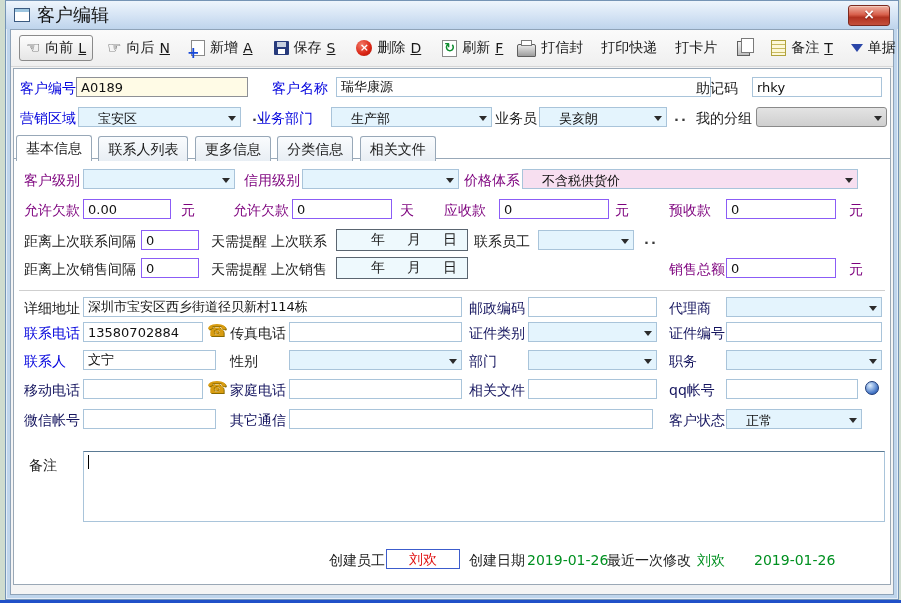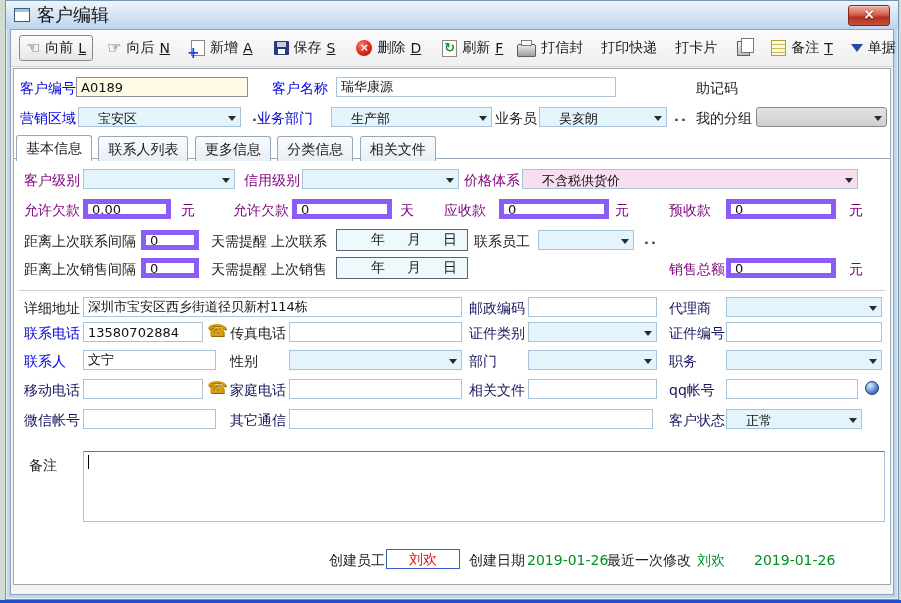--- a/index.html
+++ b/index.html
@@ -62,21 +62,21 @@
   .lbl{position:absolute;white-space:nowrap;font-size:14px;}
   .lbl.blue{color:#0202dd;}
   .lbl.purple{color:#7d007d;}
   .lbl.navy{color:#14145e;}
   .lbl.black{color:#1c1c1c;}
   .lbl.green{color:#009020;}
 
   input.inp{position:absolute;height:20px;box-sizing:border-box;border:1px solid #a9c4da;background:#fff;
     font-family:inherit;font-size:13px;padding:1px 4px;color:#111;outline:none;}
   input.inp.num{border:1px solid #7a8globalsa;}
-  input.inp.num{border:5px solid #8b5cf6;}
+  input.inp.num{border:1px solid #8b5cf6;}
   input.inp.cream{background:#fffbe6;border:1px solid #8e9096;}
   .combo{position:absolute;height:20px;box-sizing:border-box;border:1px solid #a9c4da;background:#e4f4fd;
     cursor:pointer;}
   .combo .cv{position:absolute;left:19px;top:2px;font-size:13px;color:#111;white-space:nowrap;}
   .combo .arr{position:absolute;right:4px;top:8px;width:0;height:0;
     border:4px solid transparent;border-top:5px solid #2b2b2b;}
   .combo.pink{background:#f7dff0;}
   .combo.disabled{background:linear-gradient(#e3e3e3,#cfcfcf);border:1px solid #8a8a8a;border-radius:3px;}
   .datefld{position:absolute;height:22px;box-sizing:border-box;border:1px solid #5a6570;background:#eef9fd;
     display:flex;align-items:center;justify-content:flex-end;gap:22px;padding-right:10px;font-size:14px;color:#1c1c1c;}
@@ -170,22 +170,23 @@
         </div>
 
       </div>
     </div>
 
     <div class="client">
 
       <span class="lbl blue" style="left:6px;top:11px;">客户编号</span>
       <input class="inp cream" style="left: 62px; top: 8px; width: 172px;" value="A0189">
       <span class="lbl blue" style="left:258px;top:11px;">客户名称</span>
-      <input class="inp" style="left: 322px; top: 8px; width: 280px;" value="瑞华康源">
+      <input class="inp" style="left: 322px; top: 8px; width: 375px;" value="瑞华康源">
       <span class="lbl black" style="left:682px;top:11px;">助记码</span>
+      <input class="inp" style="left: 738px; top: 8px; width: 130px;" value="rhky">
 
       <span class="lbl blue" style="left:6px;top:41px;">营销区域</span>
       <div class="combo" style="left:64px;top:38px;width:163px;">
         <span class="cv">宝安区</span>
           <span class="arr"></span>
       </div>
       <span class="dots" style="left:238px;top:40px;">..</span>
       <span class="lbl blue" style="left:243px;top:41px;">业务部门</span>
       <div class="combo" style="left:317px;top:38px;width:161px;">
         <span class="cv">生产部</span>

